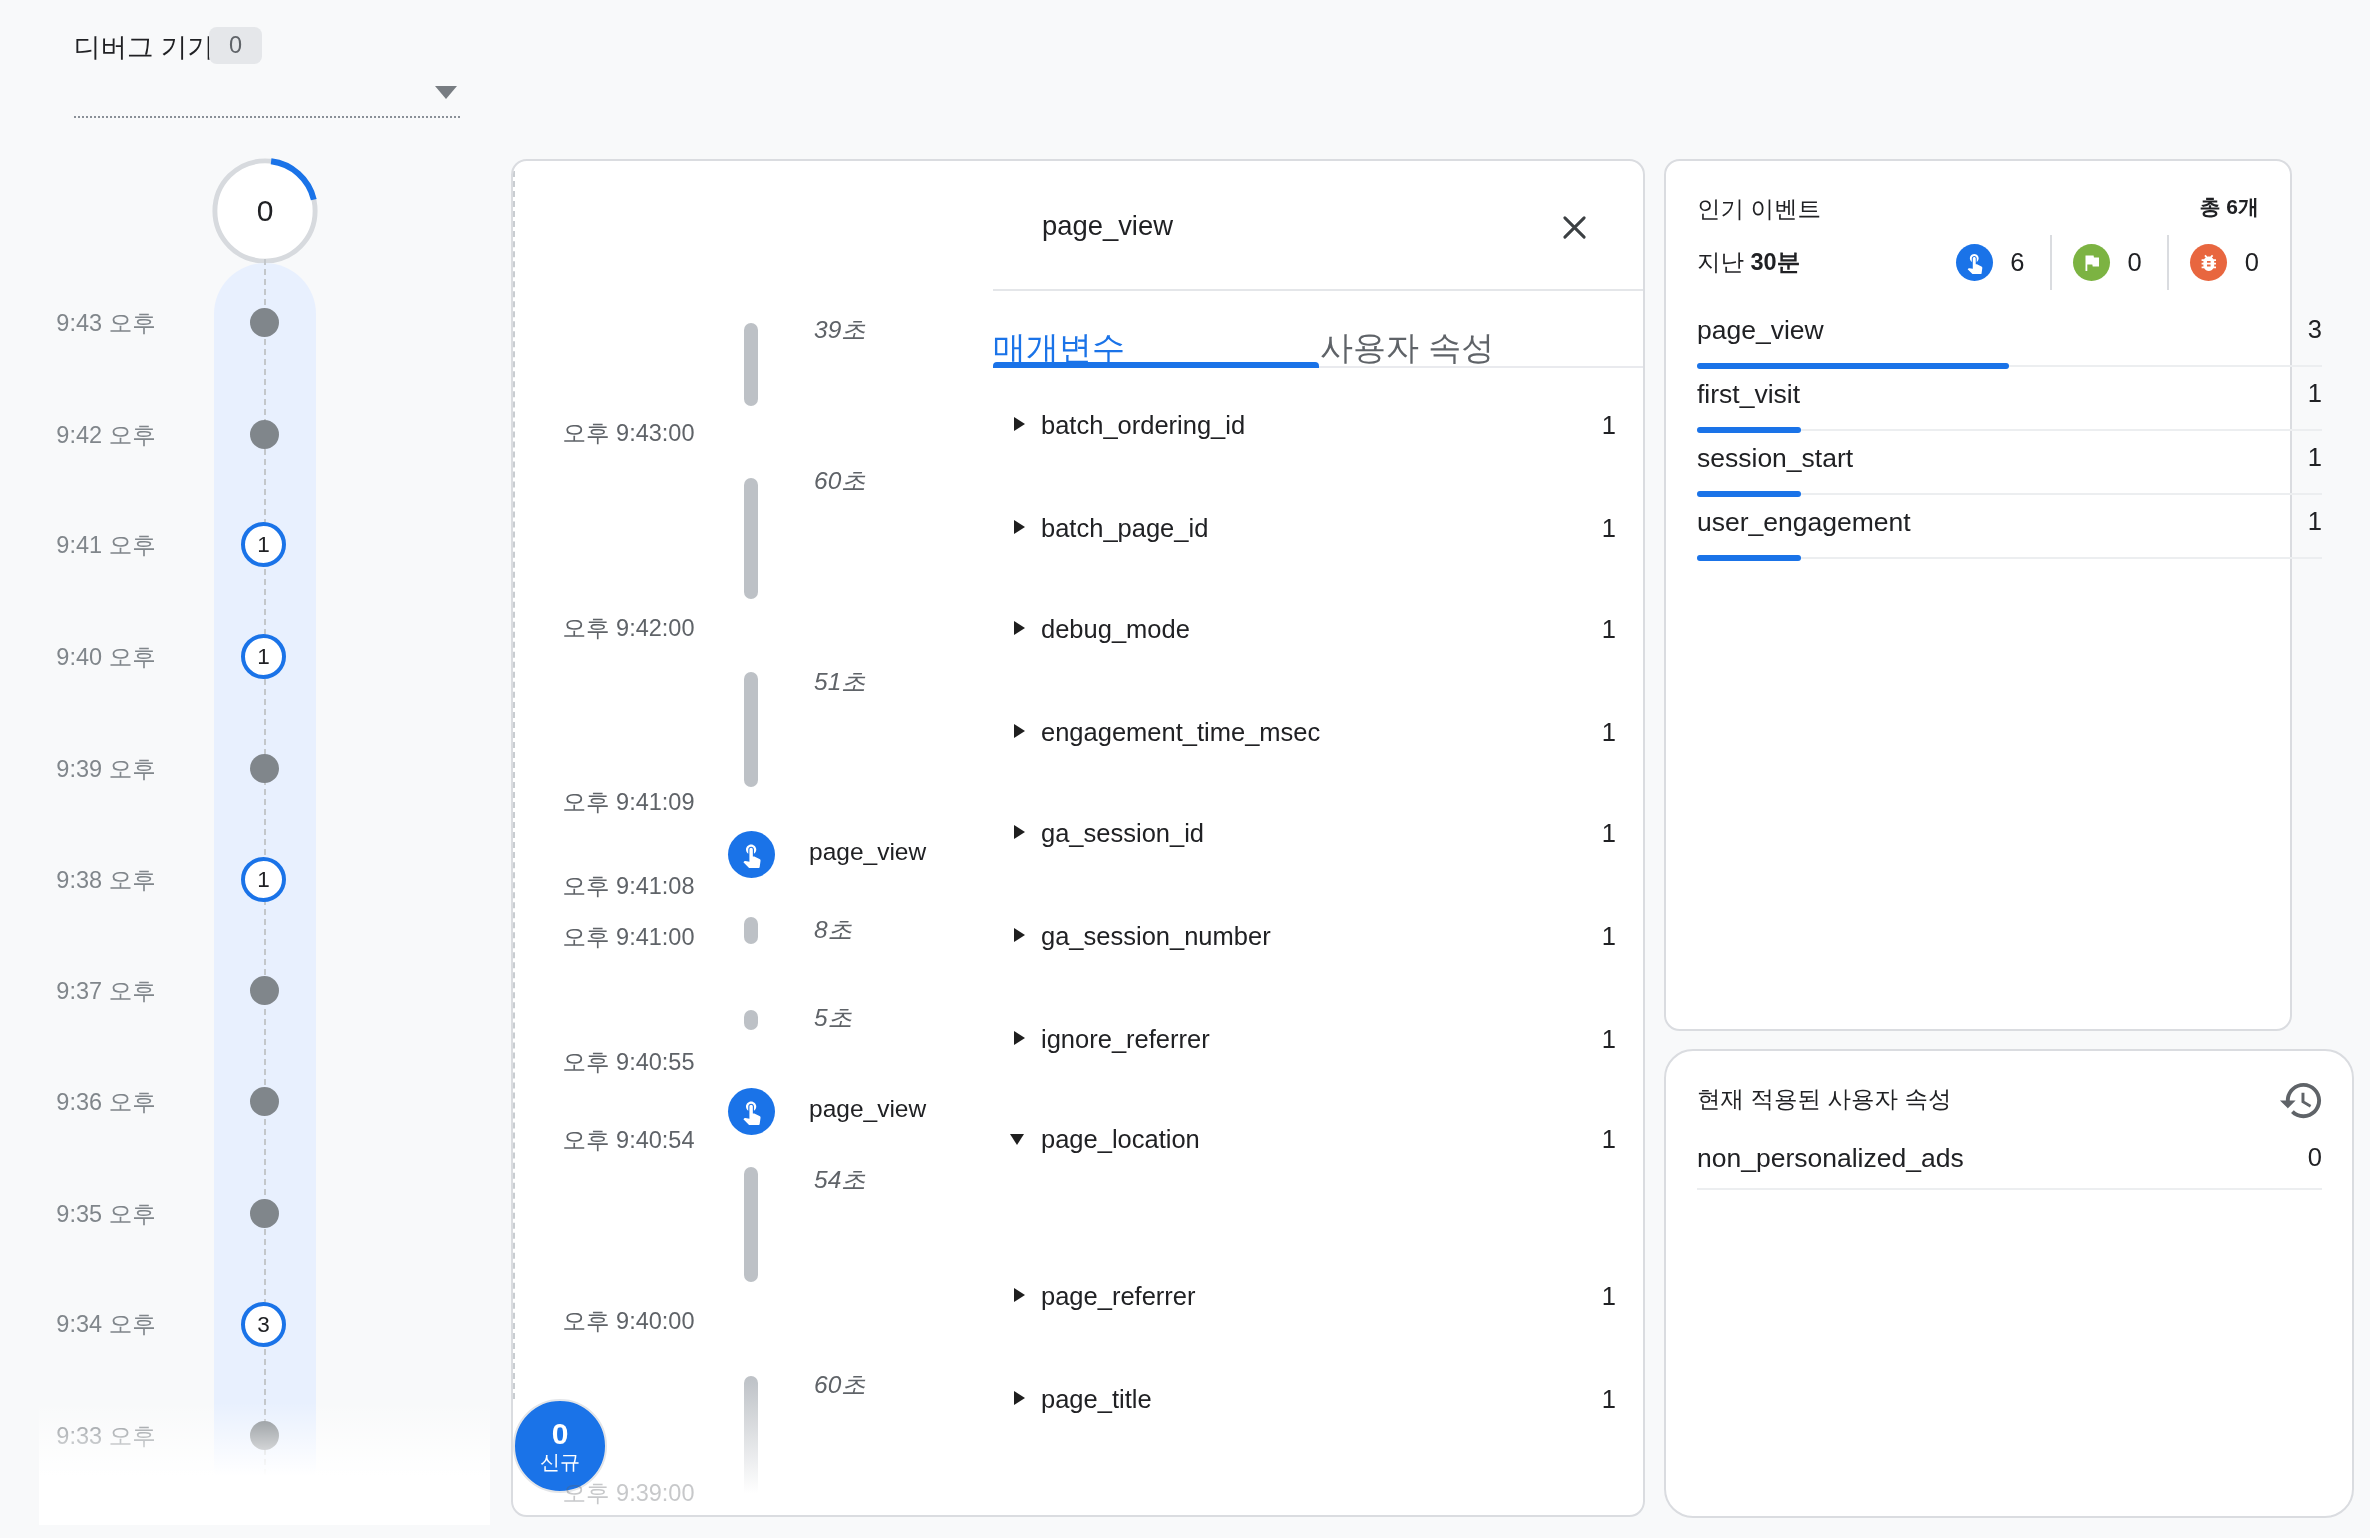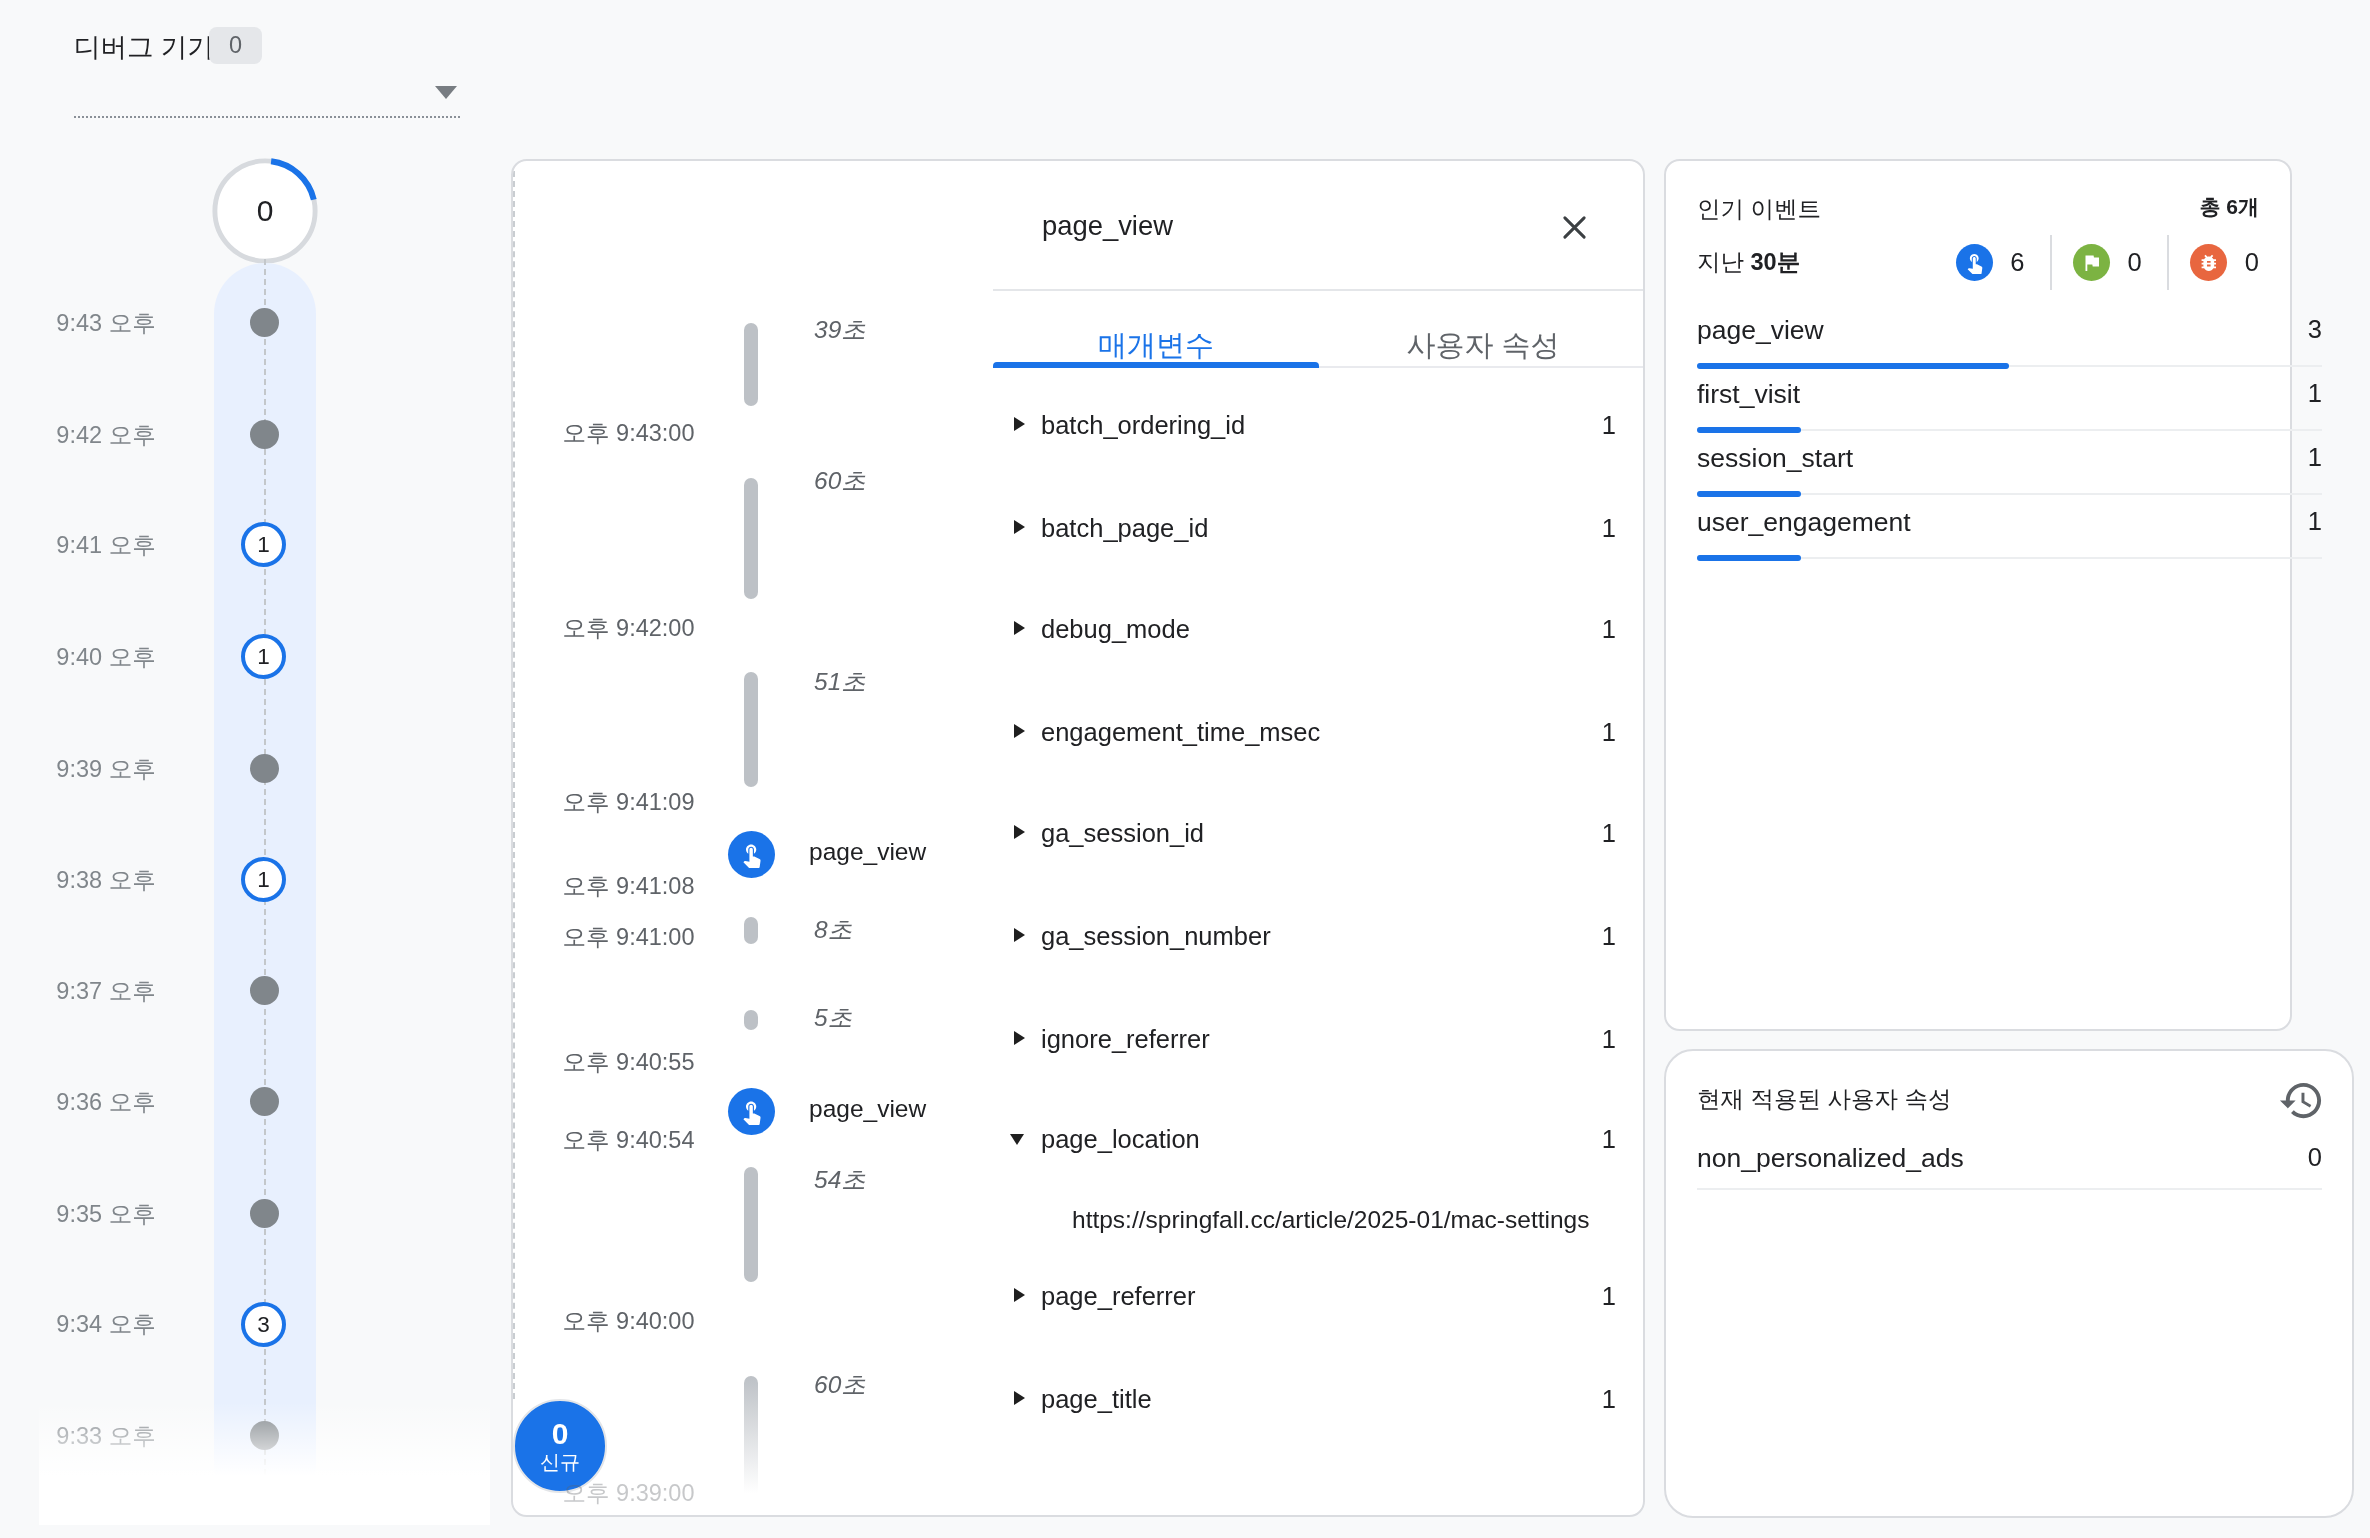--- a/index.html
+++ b/index.html
@@ -50,21 +50,21 @@
            display:flex;align-items:center;justify-content:center;cursor:pointer;}
   .ev-label{left:296px;font-size:24.5px;color:#202124;white-space:nowrap;}
   .stream-fade{left:0;top:1225px;width:469px;height:133px;
                background:linear-gradient(180deg,rgba(255,255,255,0) 0%,#fff 70%);}
 
   
   .d-title{left:529px;top:49px;font-size:27.4px;color:#202124;}
   .d-close{left:1045px;top:50px;width:33px;height:33px;cursor:pointer;}
   .d-divider{left:480px;top:128px;width:652px;height:2px;background:#e4e6e9;}
   .tabbar-border{left:480px;top:205px;width:652px;height:2px;background:#e9eaee;}
-  .tab{top:165px;width:326px;text-align:center;font-size:29px;font-weight:500;cursor:pointer;}
+  .tab{top:165px;width:326px;text-align:left;font-size:33px;font-weight:500;cursor:pointer;}
   .tab.active{color:#1a73e8;}
   .tab.inactive{color:#5f6368;}
   .tab-indicator{left:480px;top:201px;width:326px;height:5.9px;background:#1a73e8;border-radius:3.9px 3.9px 0 0;}
   .prow{left:499px;width:568px;height:35px;cursor:pointer;}
   .tri-r{position:absolute;left:2px;top:5.9px;width:0;height:0;border-top:7.8px solid transparent;
          border-bottom:7.8px solid transparent;border-left:11.8px solid #1f1f1f;}
   .tri-d{position:absolute;left:-2px;top:8.8px;width:0;height:0;border-left:7.8px solid transparent;
          border-right:7.8px solid transparent;border-top:11.8px solid #1f1f1f;}
   .pname{position:absolute;left:29px;top:0;font-size:25.5px;color:#202124;white-space:nowrap;}
   .pval{position:absolute;right:-36px;top:0;width:78px;text-align:right;font-size:25.5px;color:#202124;}
@@ -234,21 +234,20 @@
     <div class="abs prow" style="top:864px">
       <span class="tri-r"></span>
       <span class="pname">ignore_referrer</span>
       <span class="pval">1</span>
     </div>
     <div class="abs prow" style="top:964px">
       <span class="tri-d"></span>
       <span class="pname">page_location</span>
       <span class="pval">1</span>
     </div>
-    <div class="abs purl">https://springfall.cc/article/2025-01/mac-settings</div>
     <div class="abs prow" style="top:1121px">
       <span class="tri-r"></span>
       <span class="pname">page_referrer</span>
       <span class="pval">1</span>
     </div>
     <div class="abs prow" style="top:1224px">
       <span class="tri-r"></span>
       <span class="pname">page_title</span>
       <span class="pval">1</span>
     </div>

